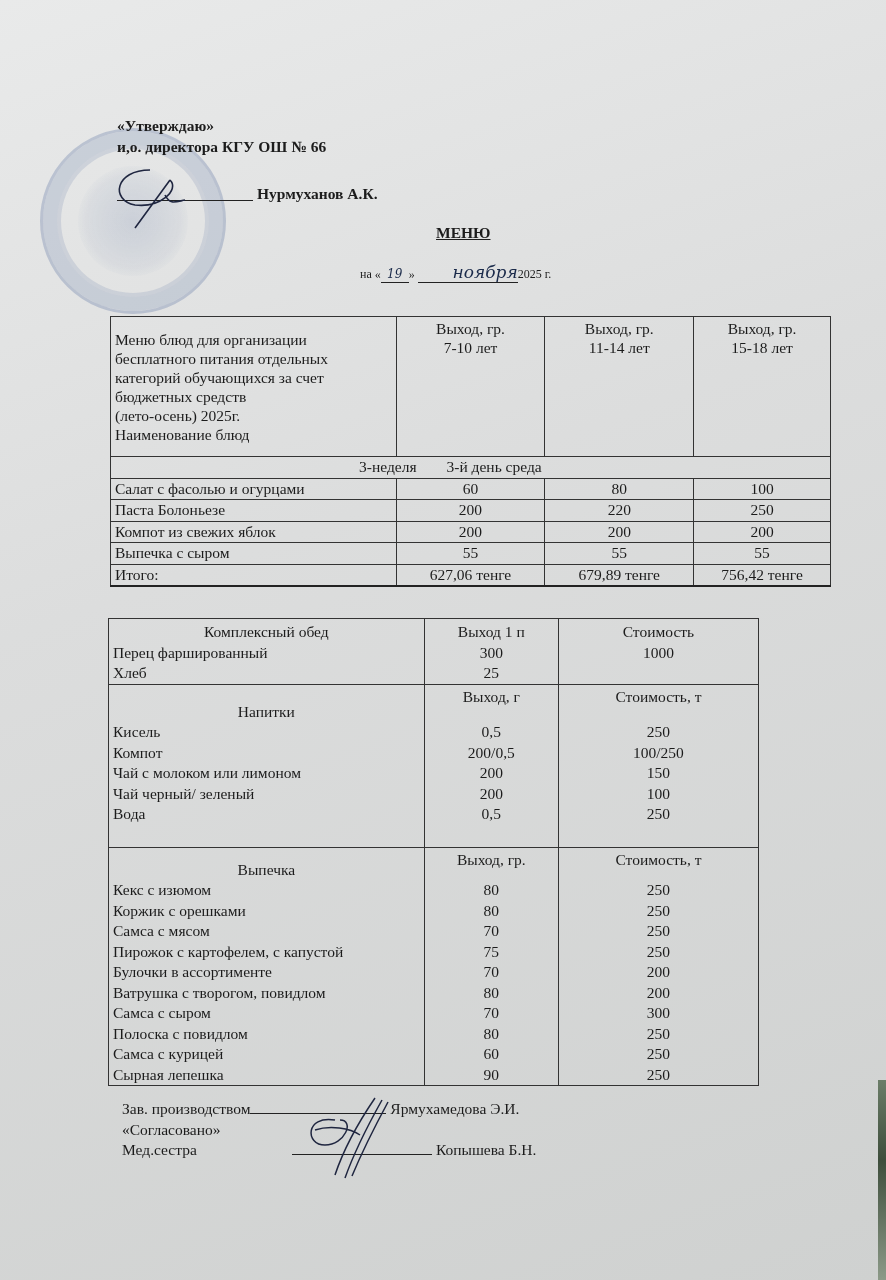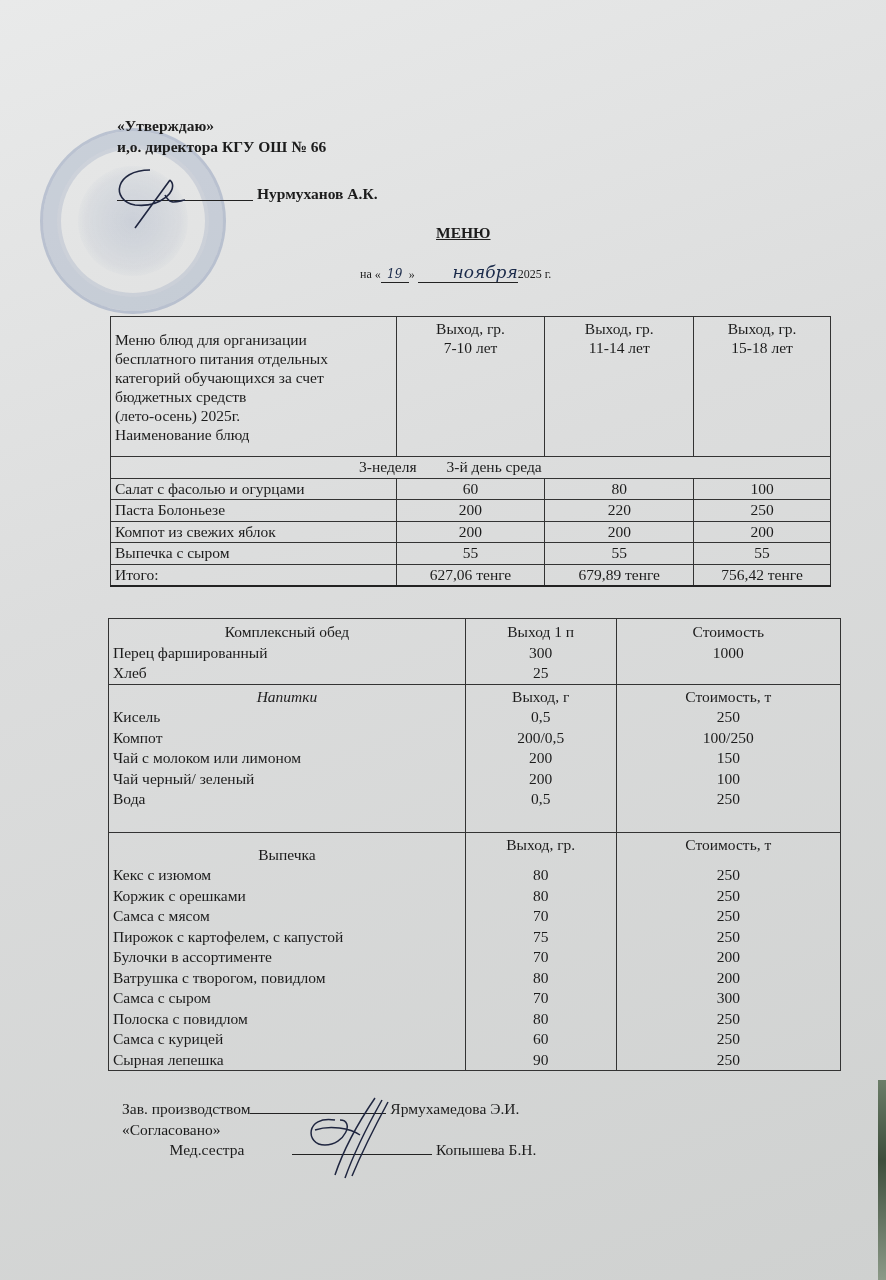--- a/index.html
+++ b/index.html
@@ -28,21 +28,21 @@
   .sig-line { position: absolute; border-bottom: 1px solid #222; }
   .hand { position: absolute; font-family: "DejaVu Serif", serif; font-style: italic; color: #1a2a4a; }
 
   table.grid { position: absolute; border-collapse: collapse; font-size: 15.5px; line-height: 20.5px; }
   table.grid td { border: 1px solid #333; vertical-align: top; padding: 0 4px; }
   .c { text-align: center; }
 
   #t1 { left: 110px; top: 316px; width: 721px; }
   #t1 .row td { height: 20px; padding-top: 0; padding-bottom: 0; }
 
-  #t2 { left: 108px; top: 618px; width: 733px; }
+  #t2 { left: 108px; top: 618px; width: 651px; }
   #t2 td { border-top: none; border-bottom: none; }
   #t2 tr.sec-start td { border-top: 1px solid #333; }
   #t2 tr.last td { border-bottom: 1px solid #333; }
   #t2 td { padding-top: 0; padding-bottom: 0; }
 </style>
 </head>
 <body>
 
 <div class="edge-strip"></div>
 
@@ -150,21 +150,21 @@
         <td class="c">300</td>
         <td class="c">1000</td>
       </tr>
   <tr>
         <td>Хлеб</td>
         <td class="c">25</td>
         <td class="c"></td>
       </tr>
 
   <tr class="sec-start">
-    <td class="c" style="padding-top:2px;font-style:italic;">Напитки</td>
+    <td class="c" style="padding-top:17px;">Напитки</td>
     <td class="c" style="padding-top:2px;">Выход, г</td>
     <td class="c" style="padding-top:2px;">Стоимость, т</td>
   </tr>
   <tr>
         <td>Кисель</td>
         <td class="c">0,5</td>
         <td class="c">250</td>
       </tr>
   <tr>
         <td>Компот</td>
@@ -250,19 +250,19 @@
 </tbody>
   </table>
 
 <div class="abs" style="left:122px; top:1099px; font-size:15.5px; line-height:20.5px;">
   <div style="white-space:nowrap;">
     <span>Зав. производством</span><span style="display:inline-block; width:136px; border-bottom:1px solid #222; height:14px;"></span>
     <span>Ярмухамедова Э.И.</span>
   </div>
   <div>«Согласовано»</div>
   <div style="white-space:nowrap;">
-    <span style="display:inline-block; width:170px;text-align:center;">Мед.сестра</span><span style="display:inline-block; width:140px; border-bottom:1px solid #222; height:14px;"></span>
+    <span style="display:inline-block; width:170px;">Мед.сестра</span><span style="display:inline-block; width:140px; border-bottom:1px solid #222; height:14px;"></span>
     <span>Копышева Б.Н.</span>
   </div>
 </div>
 <svg class="abs" style="left:300px; top:1090px;" width="110" height="90">
   <path d="M35 30 C 5 25, 5 55, 25 55 C 45 55, 55 30, 40 30 M 75 8 C 60 30, 45 55, 35 85 M 82 10 C 68 35, 55 60, 45 88 M 88 12 C 74 38, 62 62, 52 86 M 15 40 C 30 35, 50 38, 60 45" stroke="#1f2640" stroke-width="1.5" fill="none"></path>
 </svg>
 
 </body></html>

